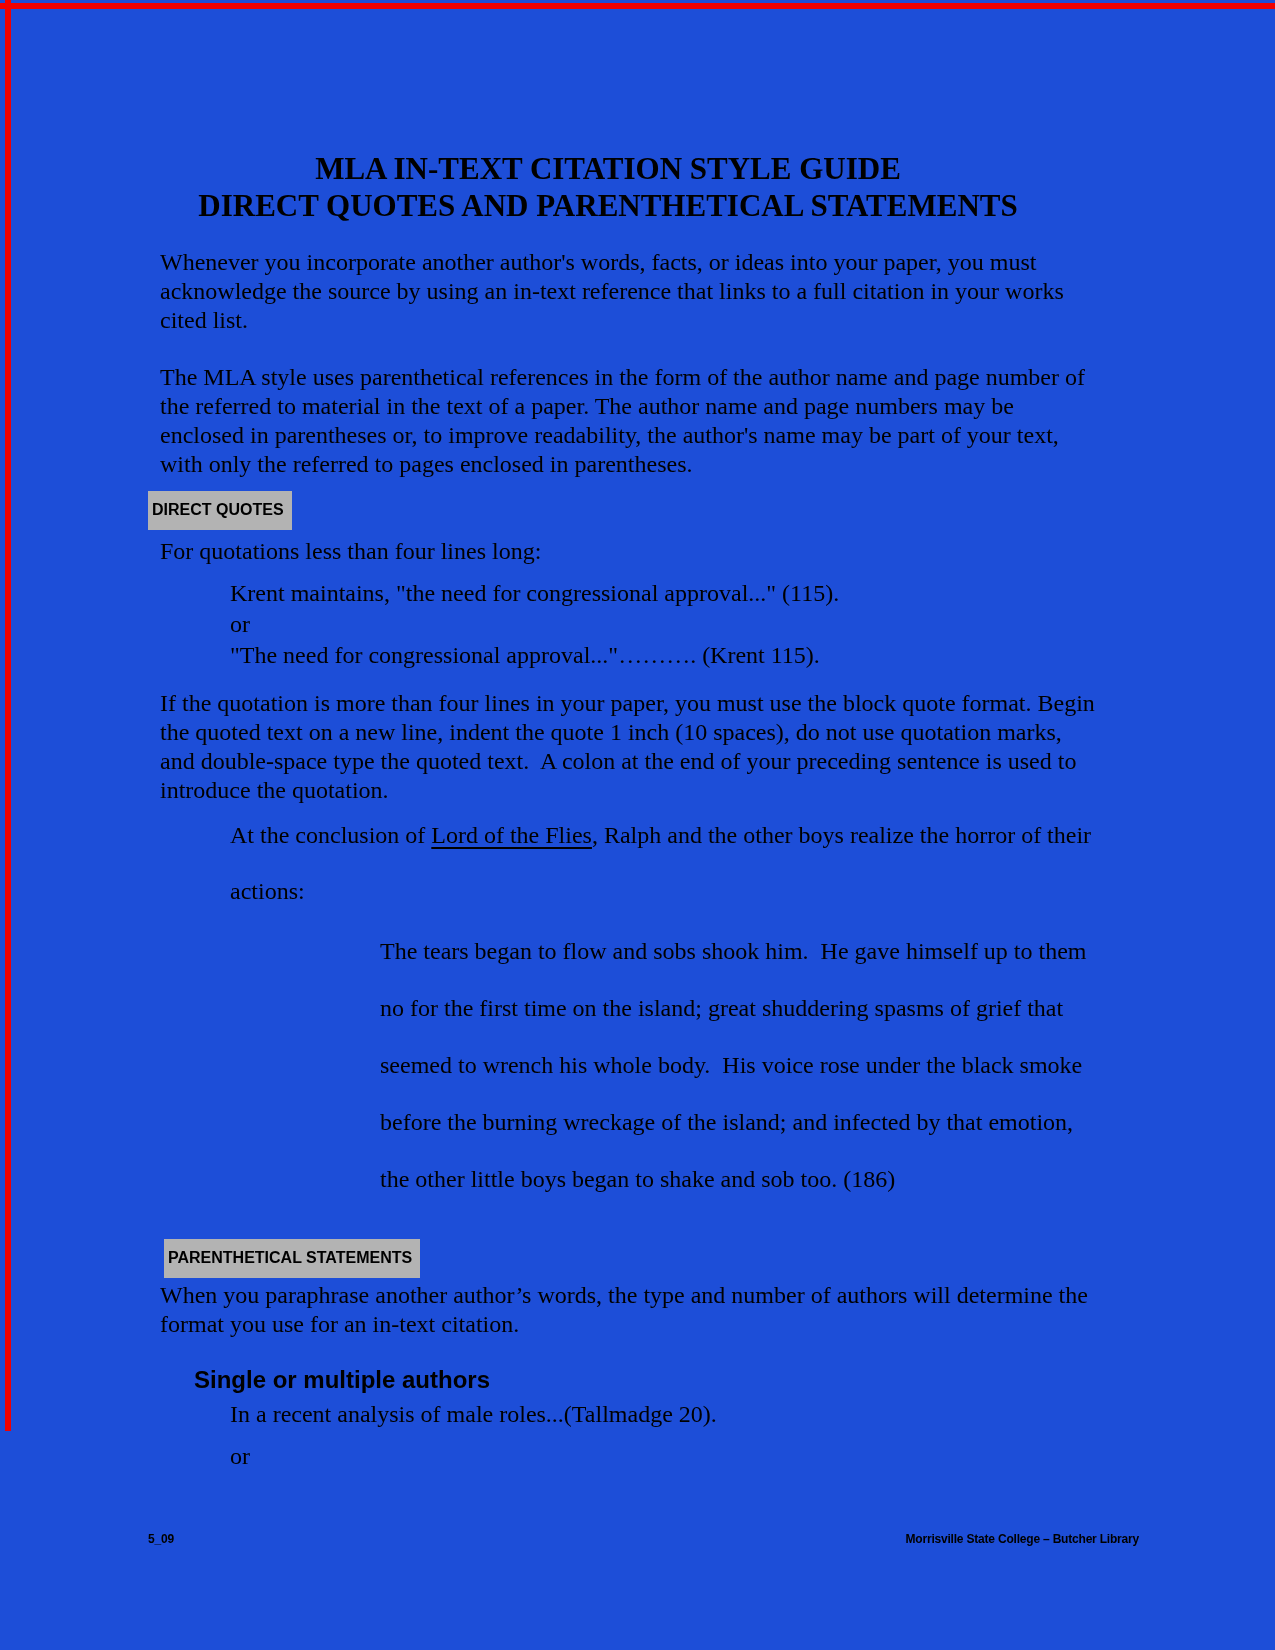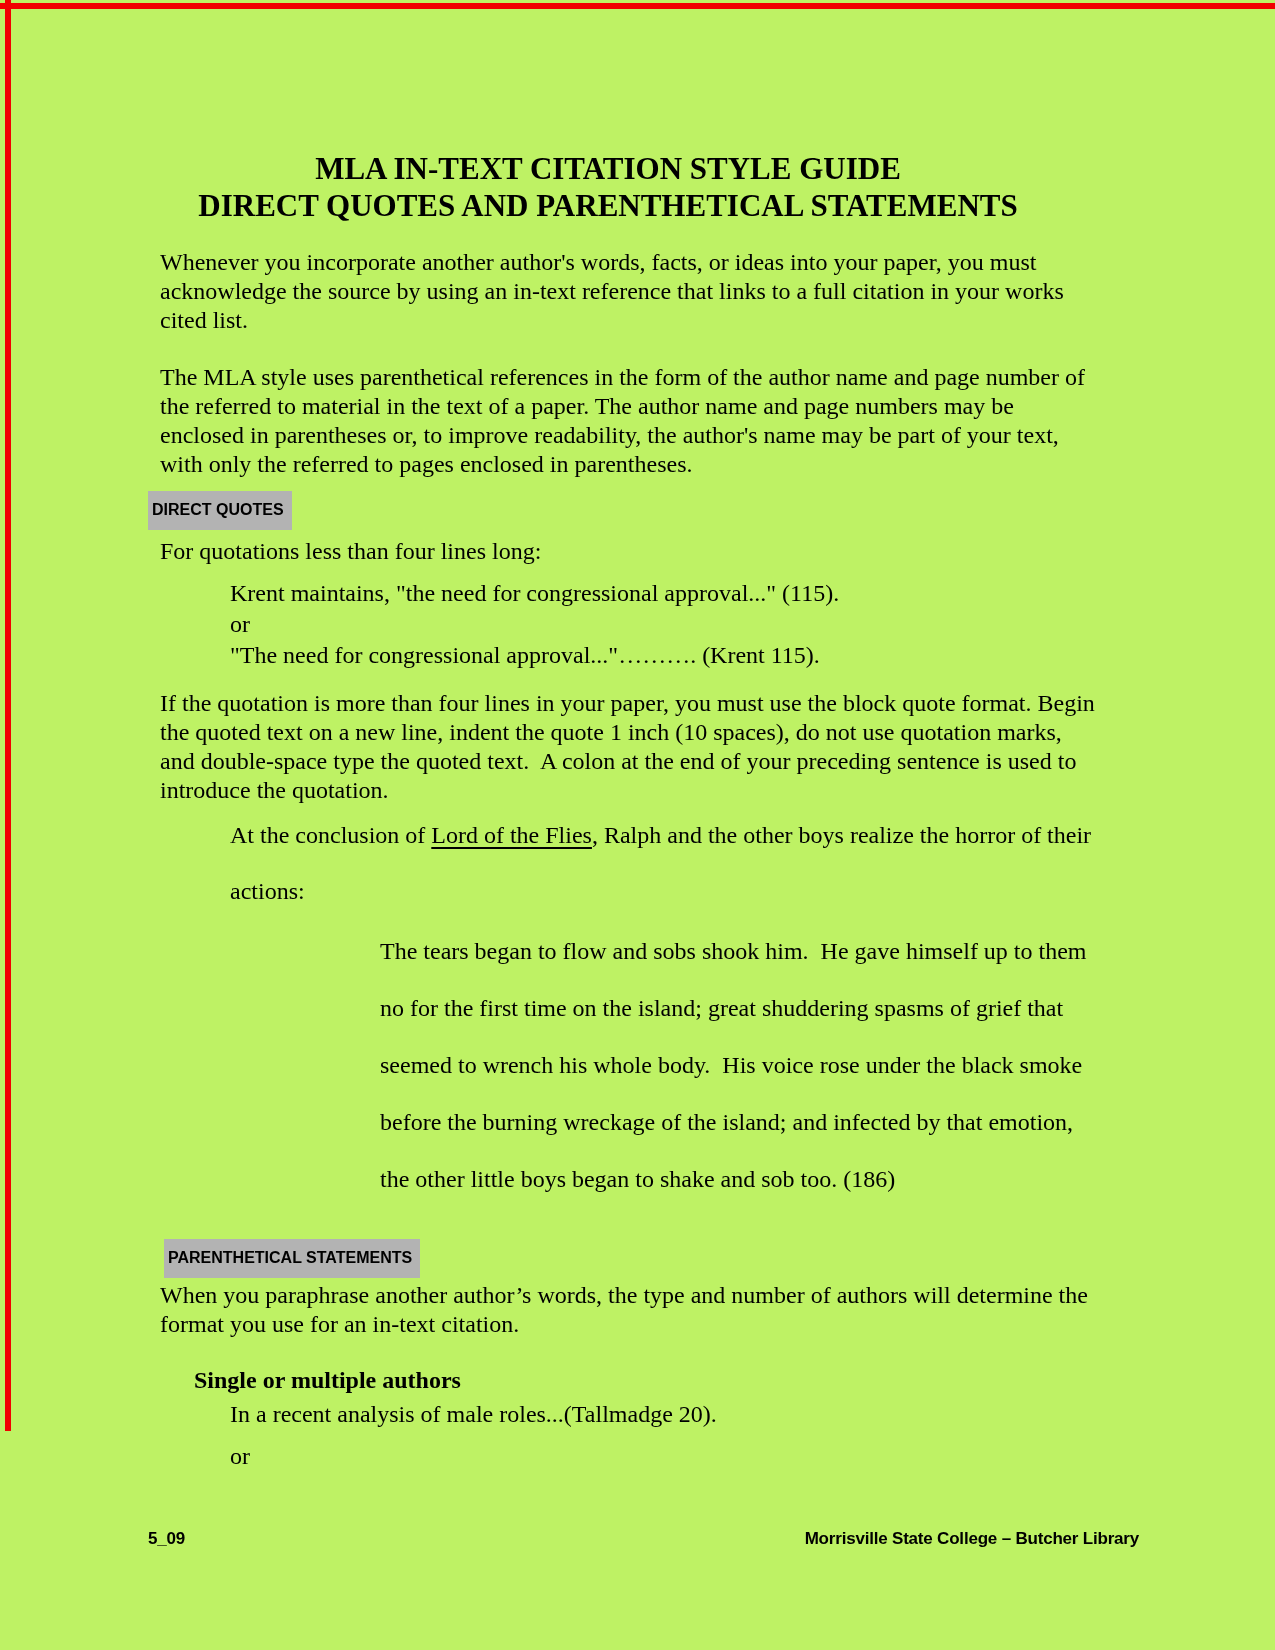--- a/index.html
+++ b/index.html
@@ -4,21 +4,21 @@
 <style>
   html, body { margin: 0; padding: 0; }
   body {
     width: 1275px; height: 1650px;
     background: #ffffff;
     font-family: "Liberation Serif", serif;
     color: #000000;
     position: relative;
     overflow: hidden;
   }
-  .page { position: absolute; inset: 0; background: #bef264; }
+  .page { position: absolute; inset: 0; background: #1d4ed8; }
 
   
   .red-top  { position: absolute; left: 0; top: 3px; width: 1275px; height: 6px; background: #f10000; }
   .red-left { position: absolute; left: 5px; top: 0; width: 6px; height: 1431px; background: #f10000; }
 
   .content {
     position: absolute; left: 148px; top: 0; width: 992px;
     font-size: 24px; line-height: 29px;
   }
 
@@ -58,32 +58,32 @@
   .u { text-decoration: underline; text-underline-offset: 4px; }
 
   .bquote { margin-top: 17px; margin-left: 232px; }
   .bquote .ln { line-height: 57px; }
 
   .mt-hps  { margin-top: 31px; padding-left: 16px; }
   .mt-when { margin-top: 3px; }
 
   .sub-heading {
     margin: 26px 0 0 46px;
-    font-family: Liberation Serif, serif;
+    font-family: Liberation Sans, sans-serif;
     font-weight: bold; font-size: 24px; line-height: 30px;
     white-space: pre;
   }
   .mt-recent { margin-top: 5px; }
   .mt-or2    { margin-top: 13px; }
 
   .footer {
     position: absolute; left: 148px; top: 1528px; width: 991px;
     display: flex; justify-content: space-between; align-items: center;
     font-family: "Liberation Sans", sans-serif;
-    font-weight: bold; font-size: 17px; line-height: 22px;
+    font-weight: bold; font-size: 12px; line-height: 22px;
     letter-spacing: -0.2px;
     white-space: pre;
   }
 </style>
 </head>
 <body>
 
 <div class="page">
 
   <div class="red-top"></div>

